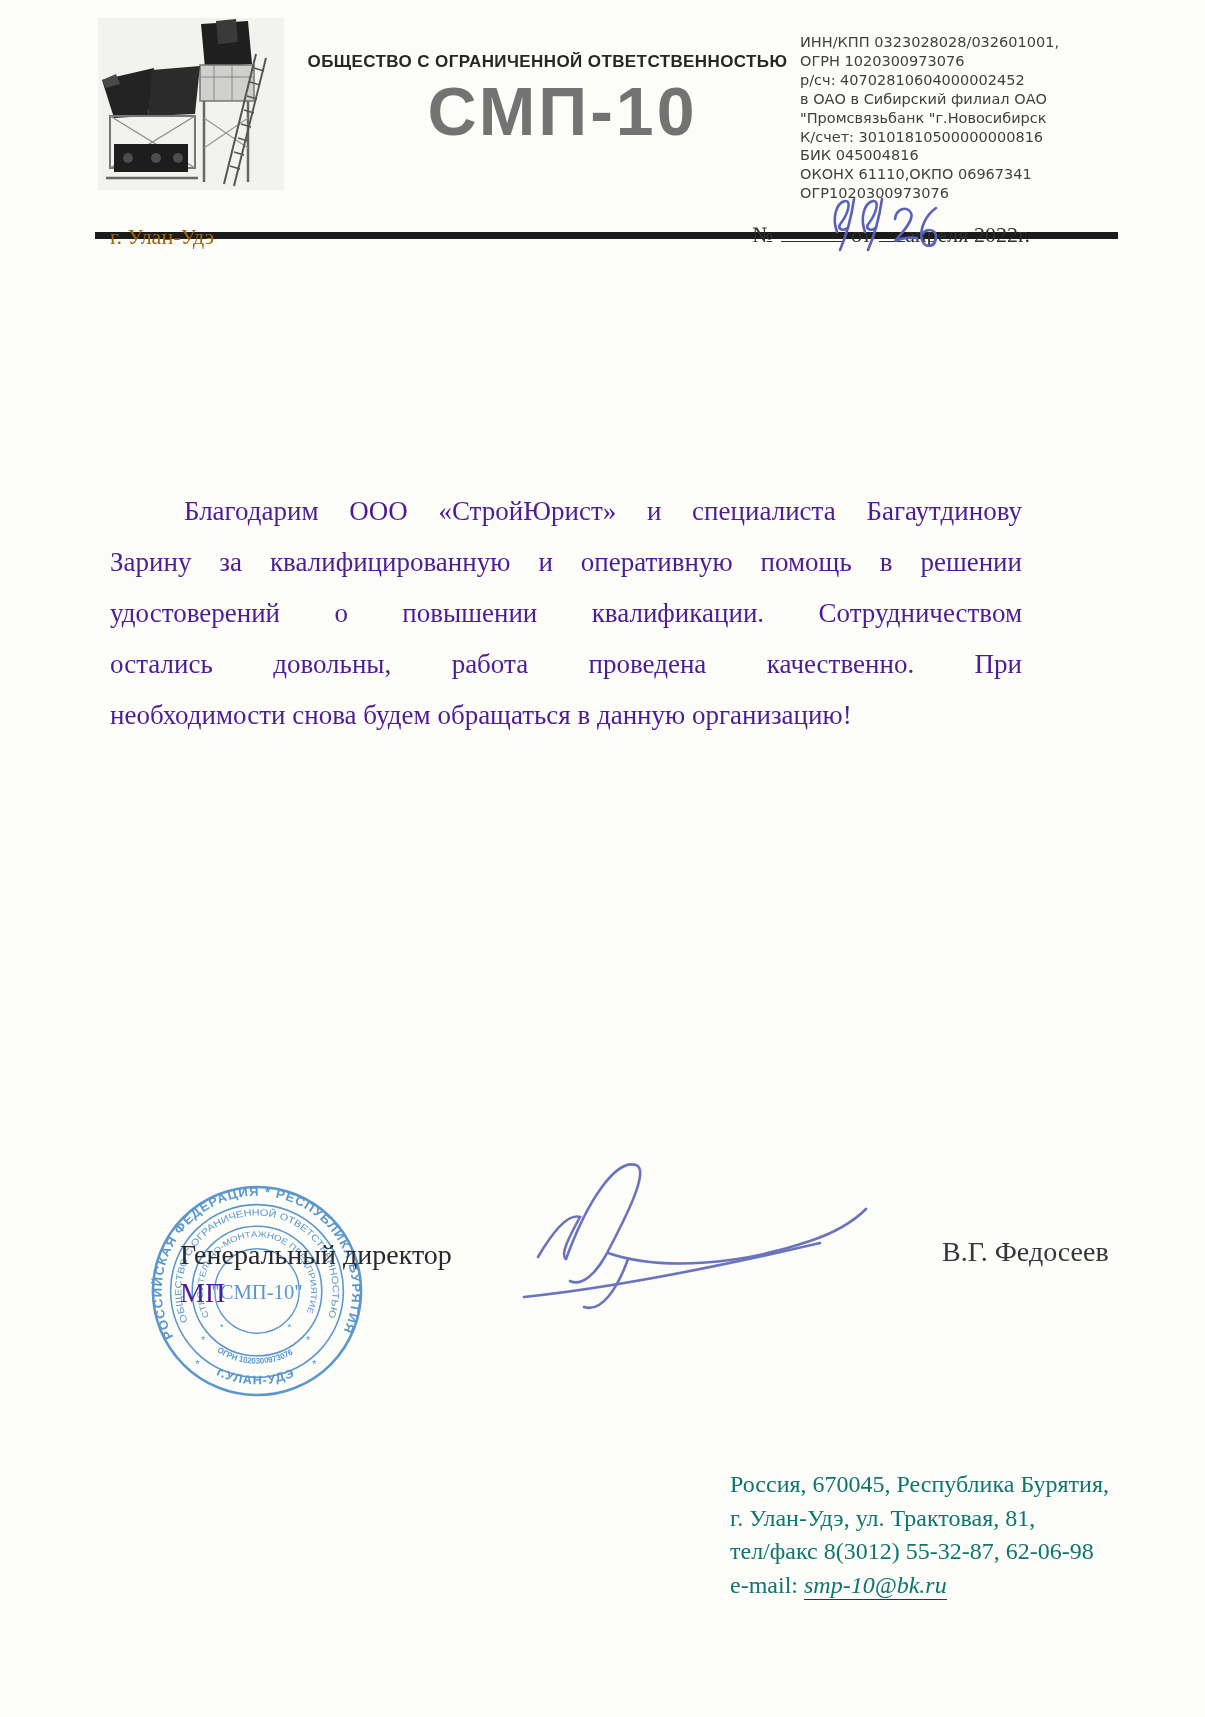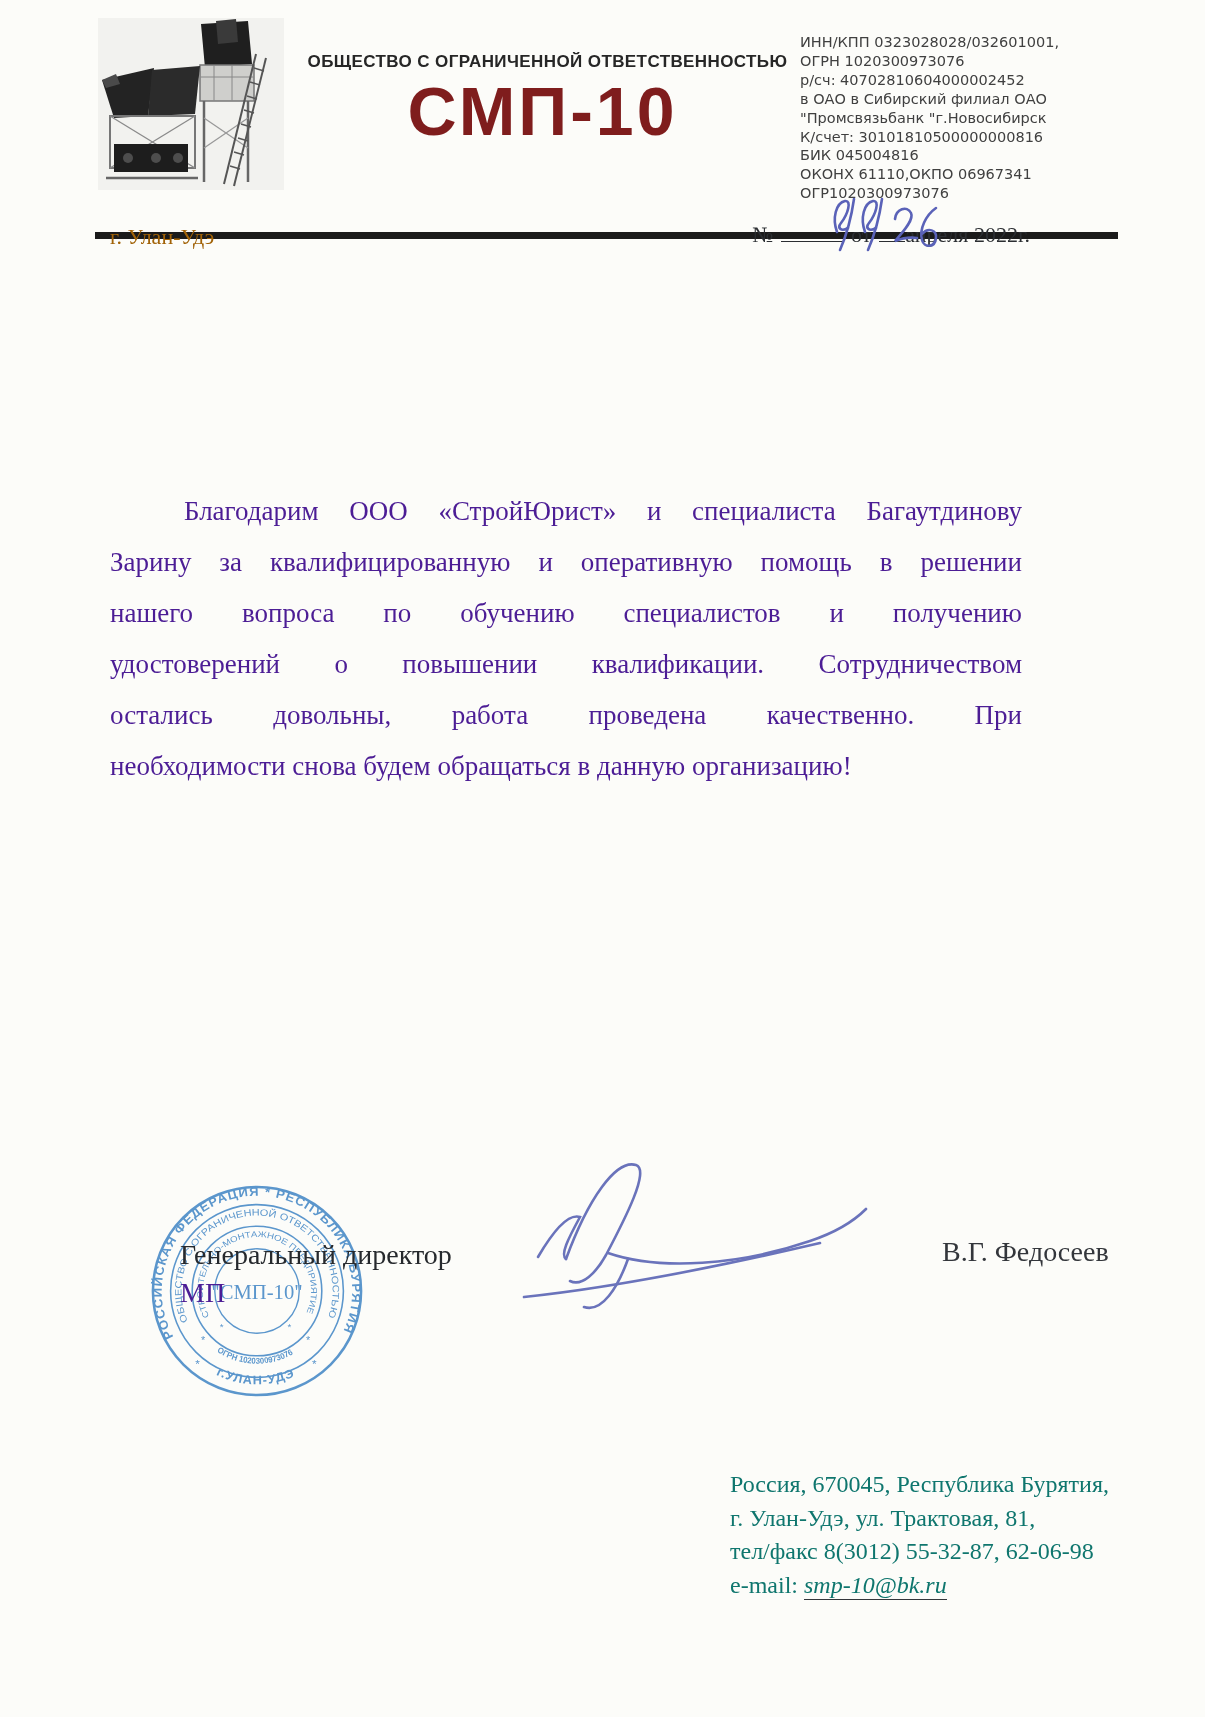--- a/index.html
+++ b/index.html
@@ -16,25 +16,25 @@
   
   .logo-wrap { position: absolute; left: 98px; top: 18px; width: 186px; height: 172px; }
   .company-type {
     position: absolute; left: 295px; top: 52px; width: 505px;
     text-align: center;
     font-family: "Liberation Sans", sans-serif;
     font-weight: 700; font-size: 17px; letter-spacing: .4px;
     color: #262626;
   }
   .company-name {
-    position: absolute; left: 290px; top: 72px; width: 505px;
+    position: absolute; left: 310px; top: 72px; width: 505px;
     text-align: center;
     font-family: "Liberation Sans", sans-serif;
     font-weight: 700; font-size: 68px; letter-spacing: 3px;
-    color: #7f1d1d;
+    color: #737373;
   }
   .bank-details {
     position: absolute; left: 800px; top: 33px; width: 300px;
     font-family: "DejaVu Sans", sans-serif;
     font-size: 14.5px; line-height: 18.9px;
     color: #404040;
   }
   .divider {
     position: absolute; left: 95px; top: 232px; width: 1023px; height: 7px;
     background: #1b1b1b;
@@ -160,21 +160,20 @@
       <g fill="none" stroke="#5a62b8" stroke-width="2.6" stroke-linecap="round">
         <path d="M 5,16 C 6,6 17,2 21,10 C 24,16 15,27 5,38 C 13,35 20,34 27,35"></path>
         <path d="M 46,5 C 36,12 29,26 32,37 C 34,45 45,45 46,35 C 47,27 38,24 32,31"></path>
       </g>
     </svg>
   </div>
 
   <div class="letter-body">
     <div class="bline first">Благодарим ООО «СтройЮрист» и специалиста Багаутдинову</div>
     <div class="bline">Зарину за квалифицированную и оперативную помощь в решении</div>
-    <div class="bline">нашего вопроса по обучению специалистов и получению</div>
     <div class="bline">удостоверений о повышении квалификации. Сотрудничеством</div>
     <div class="bline">остались довольны, работа проведена качественно. При</div>
     <div class="bline last">необходимости снова будем обращаться в данную организацию!</div>
   </div>
 
   <div class="stamp-wrap">
     <svg width="216" height="216" viewBox="0 0 220 220" style="opacity:.92">
       <defs>
         <path id="rp1" d="M 26,158.5 A 97 97 0 1 1 194,158.5" fill="none"></path>
         <path id="rp1b" d="M 65.4,193.9 A 95 95 0 0 0 154.6,193.9" fill="none"></path>

